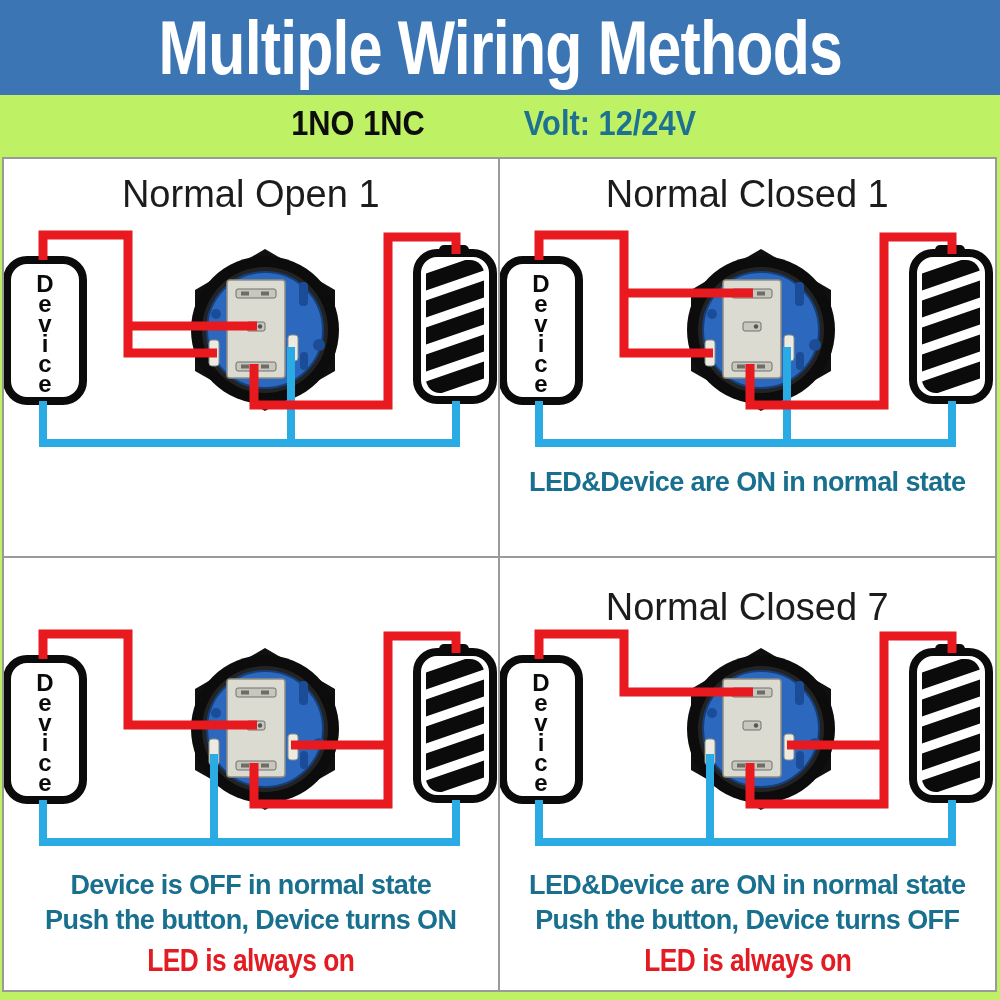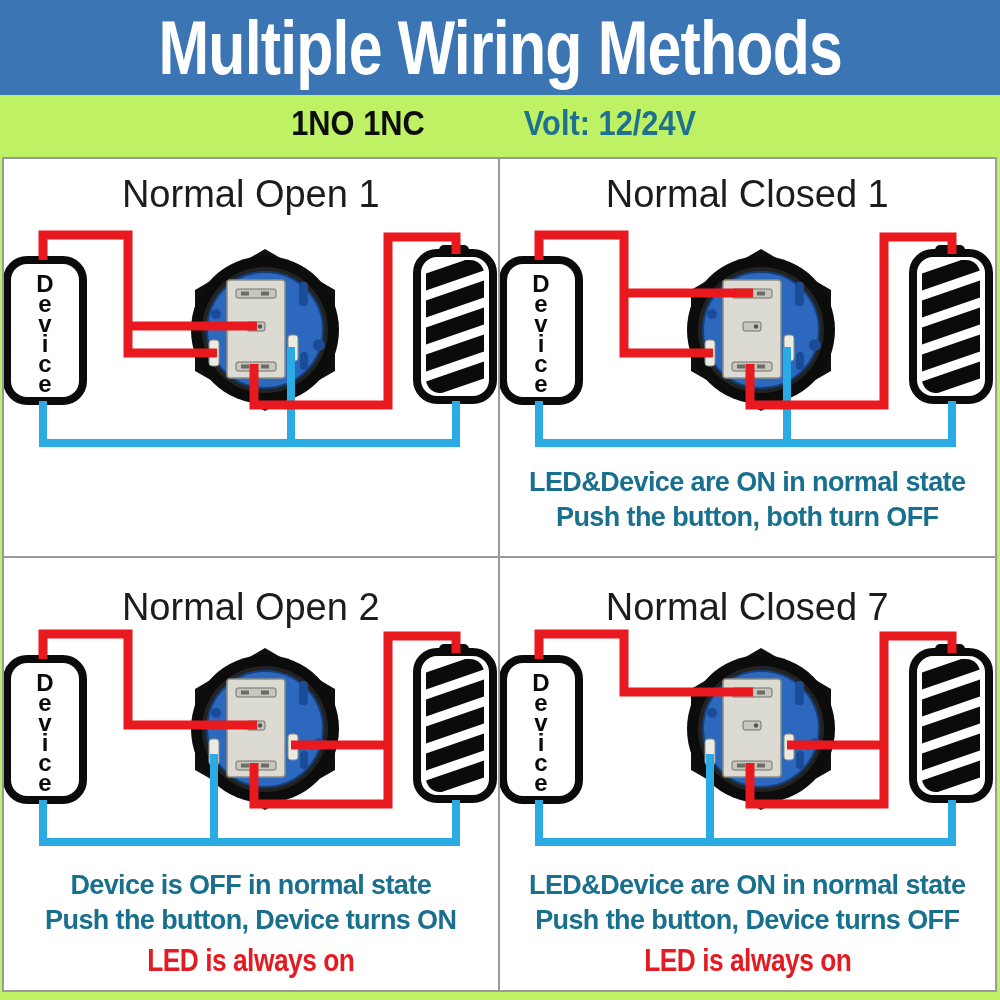--- a/index.html
+++ b/index.html
@@ -187,21 +187,20 @@
     <rect x="206" y="181" width="10" height="26" rx="3" fill="#ecebe3" stroke="#8e8e84" stroke-width="1"></rect>
     <rect x="285" y="176" width="10" height="26" rx="3" fill="#ecebe3" stroke="#8e8e84" stroke-width="1"></rect>
   </g>
     <path d="M40,242 L40,284 L453,284 L453,242 M288,284 M288,284 L288,188" fill="none" stroke="#2aabe4" stroke-width="8"></path>
     <path d="M40,101 L40,76 L125,76 L125,194 L214,194 M125,134 L254,134" fill="none" stroke="#e8191f" stroke-width="9"></path>
     <path d="M453,95 L453,78 L385,78 L385,246 L251,246 L251,205" fill="none" stroke="#e8191f" stroke-width="9"></path>
   </svg>
       <h2>Normal Closed 1</h2>
       <div class="captions">
           <p class="cap teal">LED&amp;Device are ON in normal state</p>
-          <p class="cap teal">Push the button, both turn OFF</p>
         </div>
     </section>
 
     <section class="panel row-bottom col-left">
       <svg class="diagram" viewBox="0 0 497 310">
     <defs>
             <clipPath id="bc2">
               <rect x="423" y="101" width="58" height="133" rx="14"></rect>
             </clipPath>
           </defs>
@@ -247,21 +246,20 @@
     <rect x="233" y="203" width="40" height="9" rx="2" fill="#c7c7bf" stroke="#70706a" stroke-width="1"></rect>
     <rect x="238" y="205.5" width="8" height="4" fill="#6d6d65"></rect>
     <rect x="258" y="205.5" width="8" height="4" fill="#6d6d65"></rect>
     <rect x="206" y="181" width="10" height="26" rx="3" fill="#ecebe3" stroke="#8e8e84" stroke-width="1"></rect>
     <rect x="285" y="176" width="10" height="26" rx="3" fill="#ecebe3" stroke="#8e8e84" stroke-width="1"></rect>
   </g>
     <path d="M40,242 L40,284 L453,284 L453,242 M211,284 L211,196" fill="none" stroke="#2aabe4" stroke-width="8"></path>
     <path d="M40,101 L40,76 L125,76 L125,167 L254,167" fill="none" stroke="#e8191f" stroke-width="9"></path>
     <path d="M453,95 L453,78 L385,78 L385,246 L251,246 L251,205 M385,187 L288,187" fill="none" stroke="#e8191f" stroke-width="9"></path>
   </svg>
-      <h2>Normal Open 2</h2>
       <div class="captions">
           <p class="cap teal">Device is OFF in normal state</p>
           <p class="cap teal">Push the button, Device turns ON</p>
           <p class="cap red">LED is always on</p>
         </div>
     </section>
 
     <section class="panel row-bottom col-right">
       <svg class="diagram" viewBox="0 0 497 310">
     <defs>

